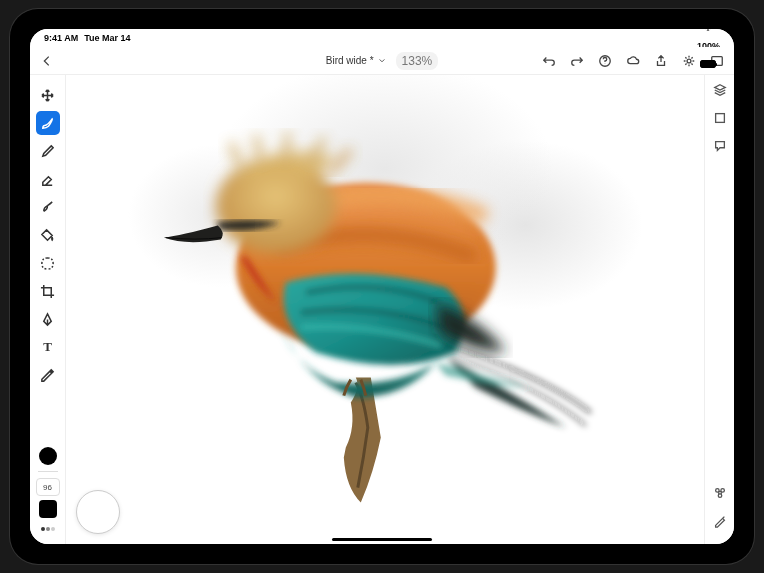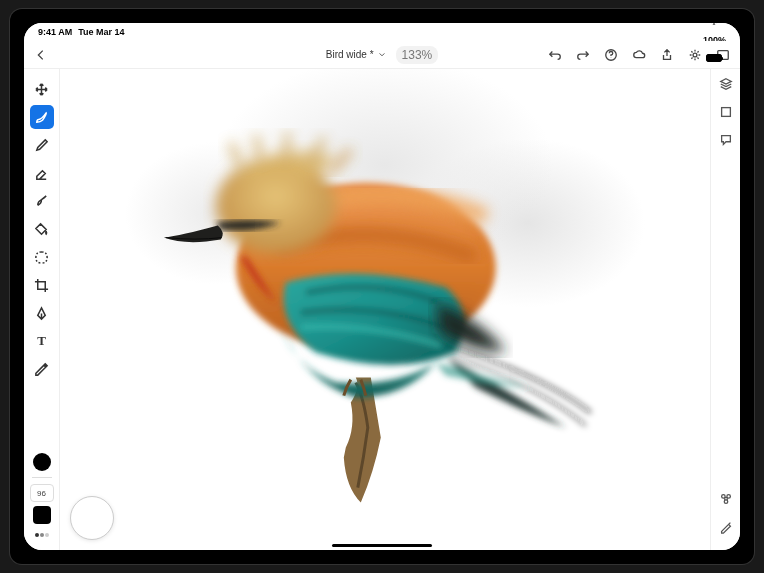--- a/index.html
+++ b/index.html
@@ -10,22 +10,22 @@
     font-family: -apple-system, BlinkMacSystemFont, "Segoe UI", sans-serif;
     display: flex;
     align-items: center;
     justify-content: center;
     overflow: hidden;
   }
   .device-frame {
     width: 744px;
     height: 555px;
     background: #000;
-    border-radius: 12px;
-    padding: 14px;
+    border-radius: 28px;
+    padding: 20px;
     position: relative;
     box-shadow: 0 0 0 1px #333;
   }
   .screen {
     width: 100%;
     height: 100%;
     background: #fff;
     border-radius: 18px;
     overflow: hidden;
     display: flex;

